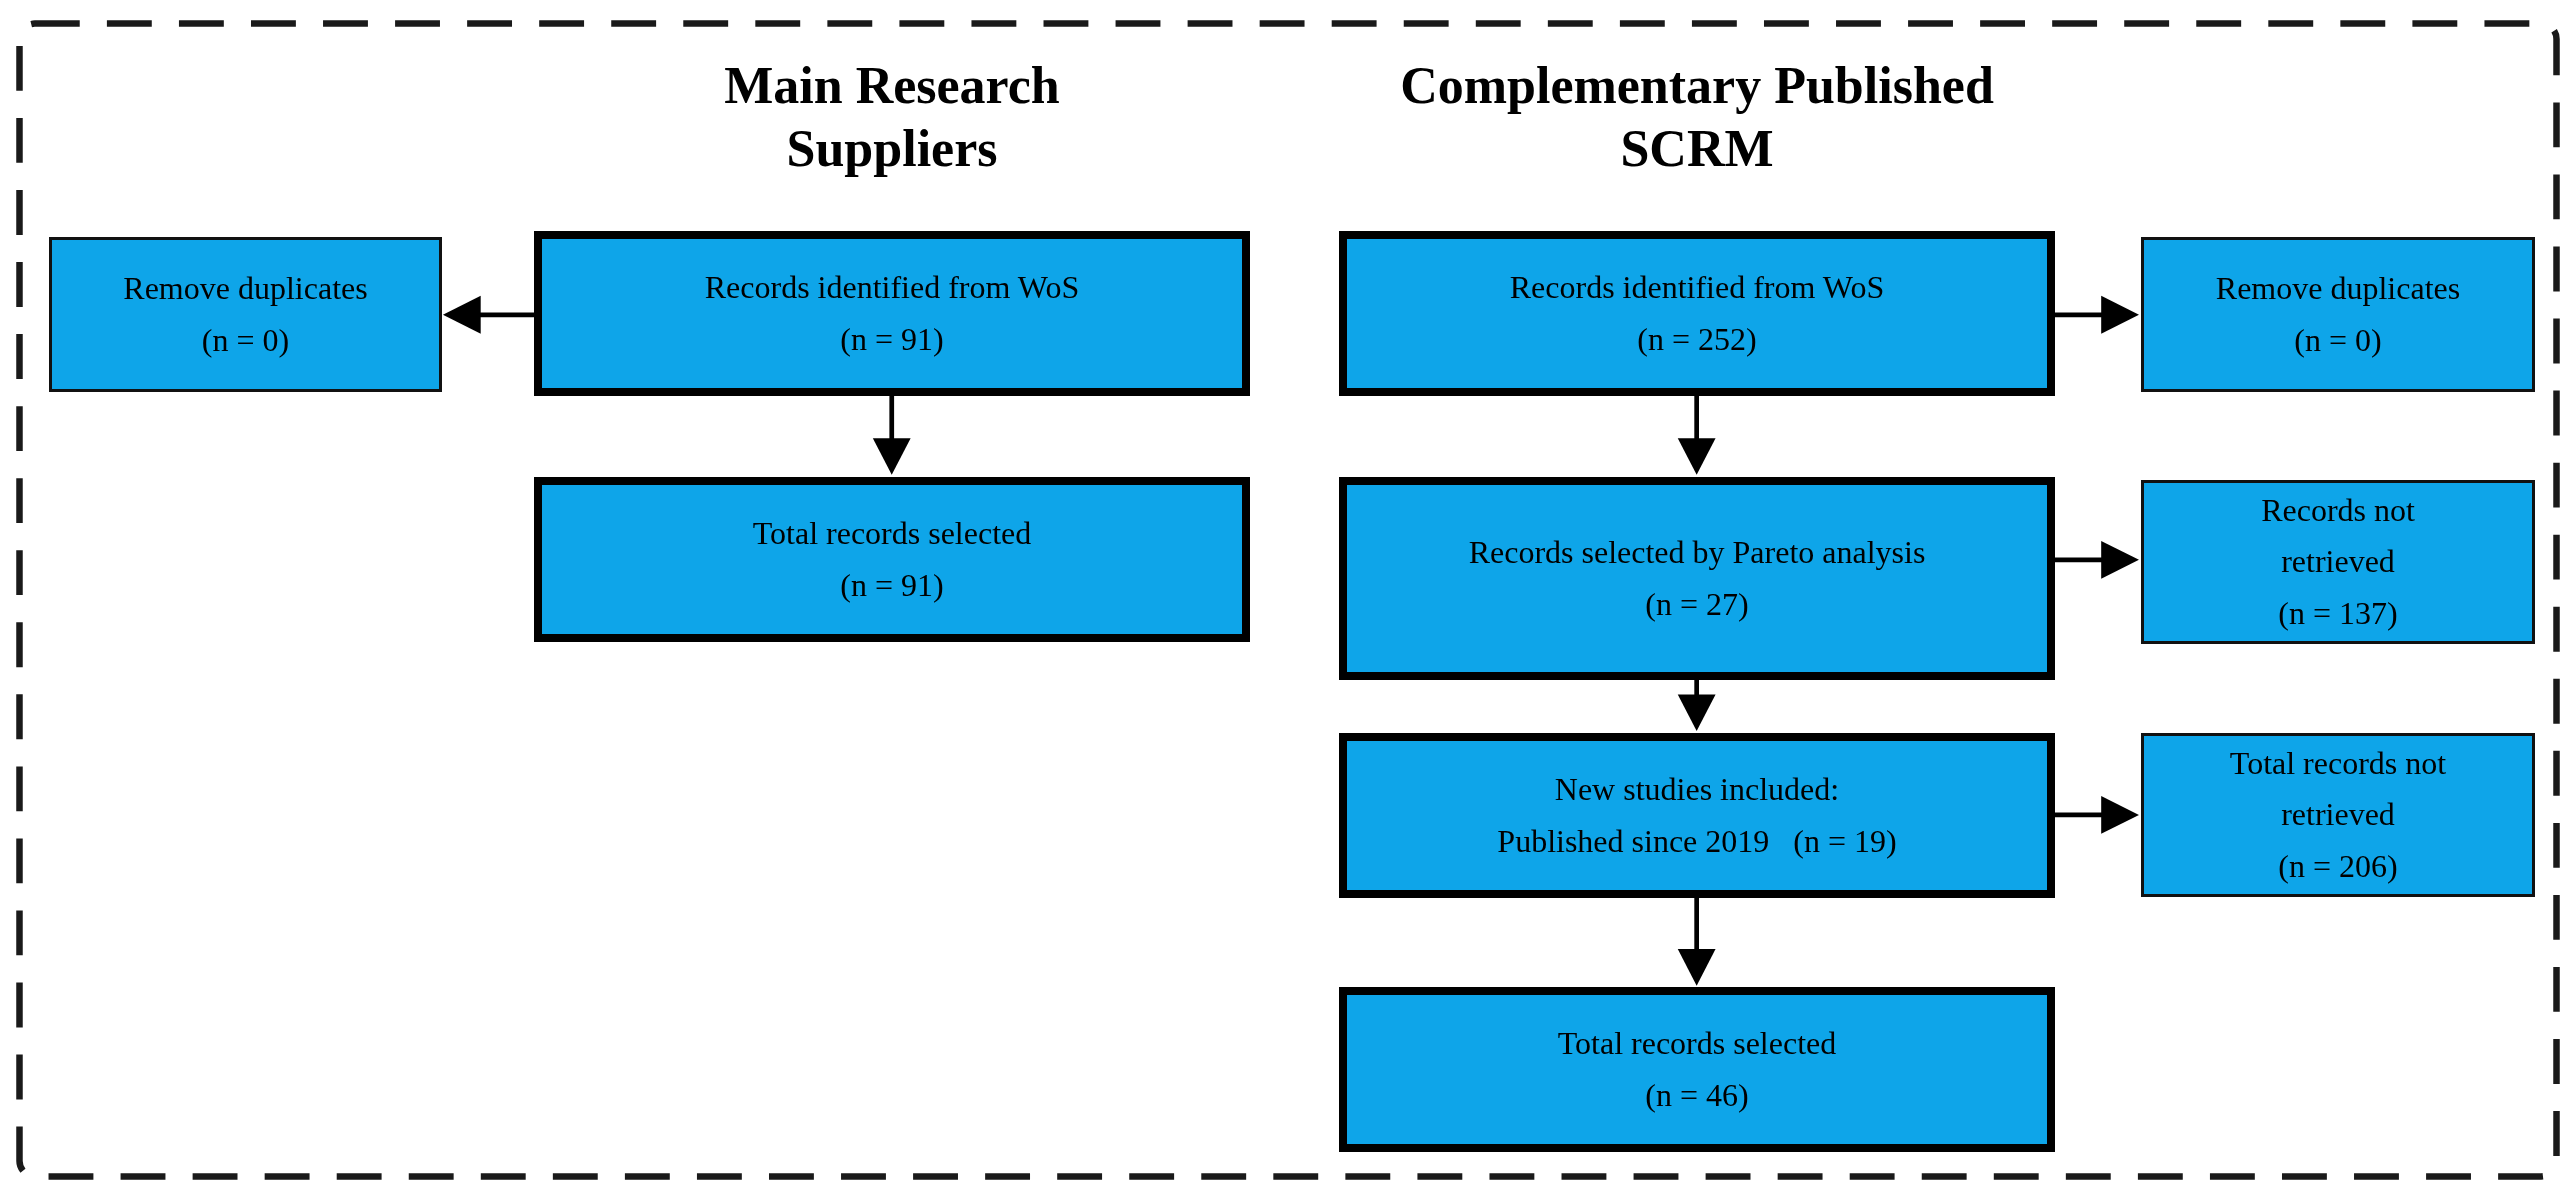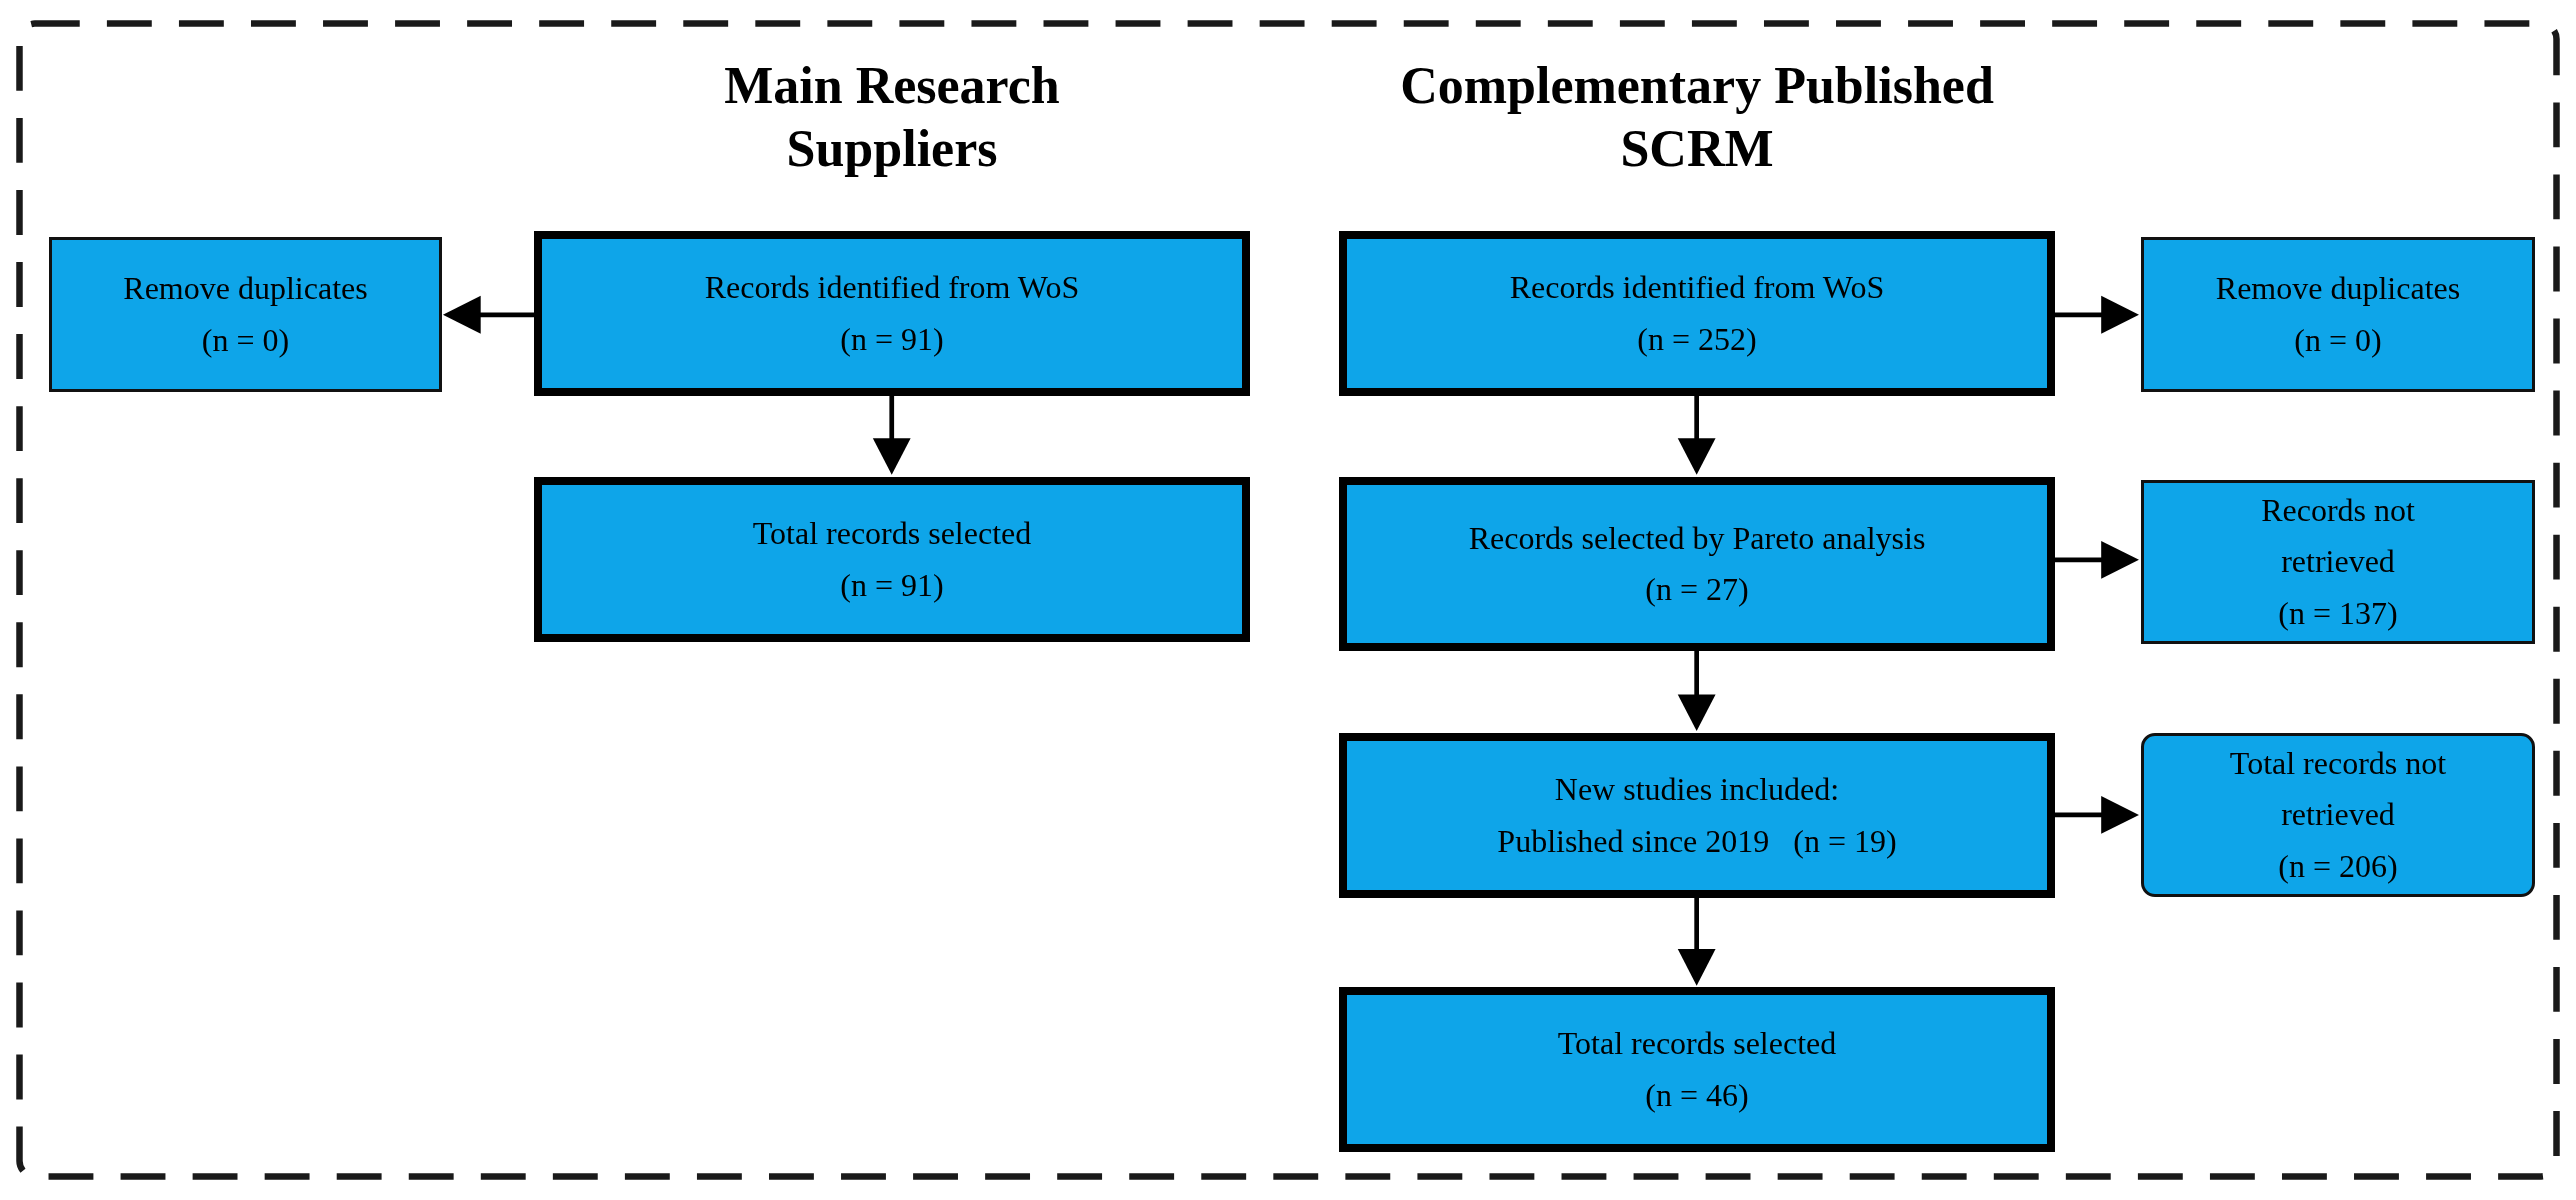--- a/index.html
+++ b/index.html
@@ -122,37 +122,37 @@
   <div class="box thick" style="left:1339px; top:231px; width:716px; height:165px;">
     <span class="box-label">Records identified from WoS
 (n = 252)</span>
   </div>
 
   <div class="box thin" style="left:2141px; top:237px; width:394px; height:155px;">
     <span class="box-label">Remove duplicates
 (n = 0)</span>
   </div>
 
-  <div class="box thick" style="left:1339px; top:477px; width:716px; height:174px;">
+  <div class="box thick" style="left:1339px; top:477px; width:716px; height:203px;">
     <span class="box-label">Records selected by Pareto analysis
 (n = 27)</span>
   </div>
 
   <div class="box thin" style="left:2141px; top:480px; width:394px; height:164px;">
     <span class="box-label">Records not
 retrieved
 (n = 137)</span>
   </div>
 
   <div class="box thick" style="left:1339px; top:733px; width:716px; height:165px;">
     <span class="box-label">New studies included:
 Published since 2019   (n = 19)</span>
   </div>
 
-  <div class="box thin" style="left:2141px; top:733px; width:394px; height:164px;border-radius:14px;">
+  <div class="box thin" style="left:2141px; top:733px; width:394px; height:164px;">
     <span class="box-label">Total records not
 retrieved
 (n = 206)</span>
   </div>
 
   <div class="box thick" style="left:1339px; top:987px; width:716px; height:165px;">
     <span class="box-label">Total records selected
 (n = 46)</span>
   </div>
 

